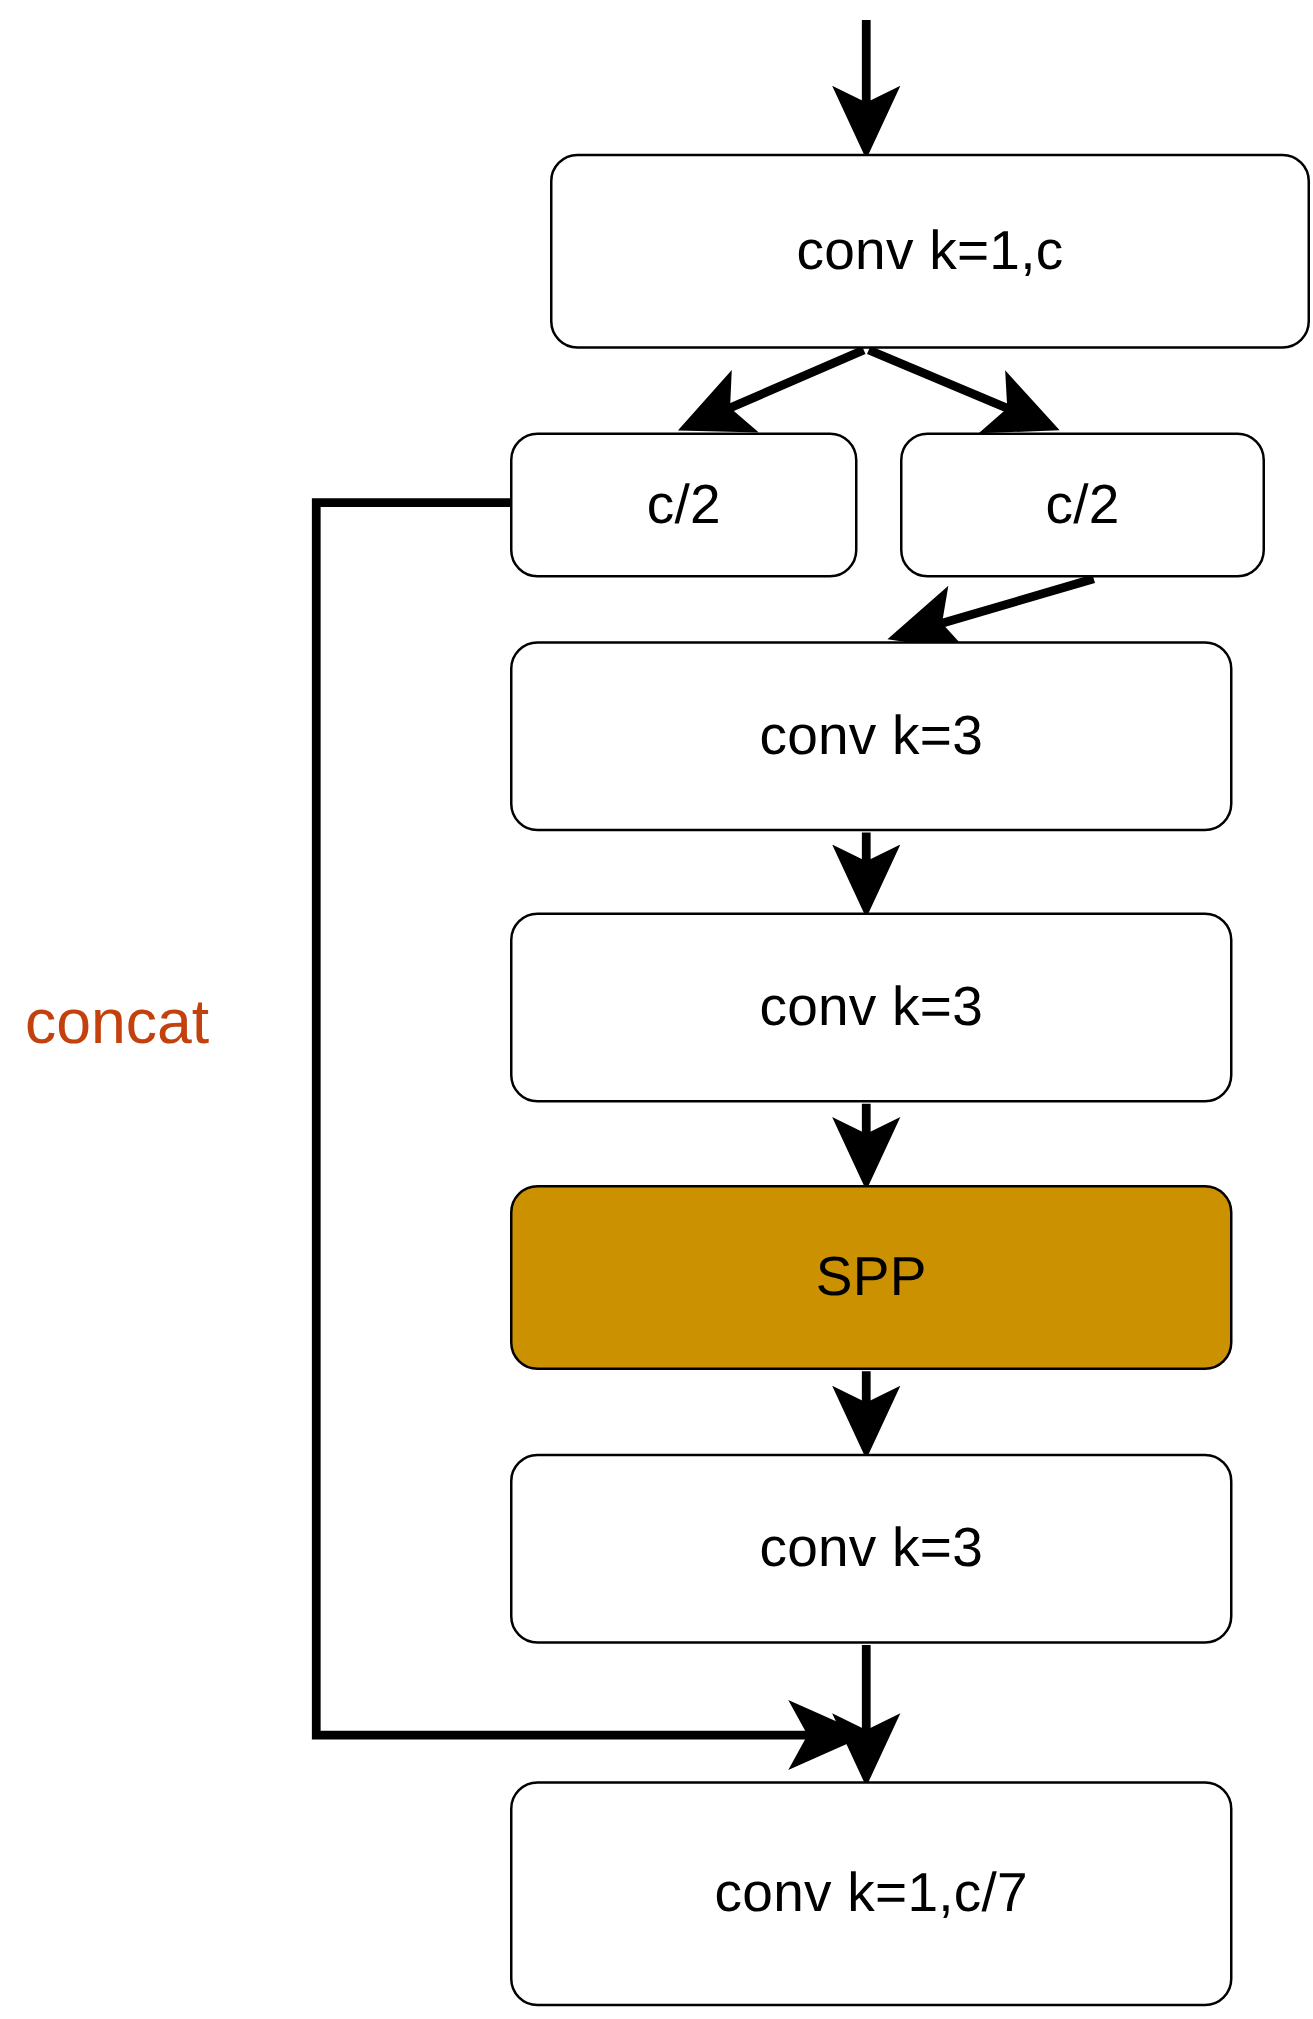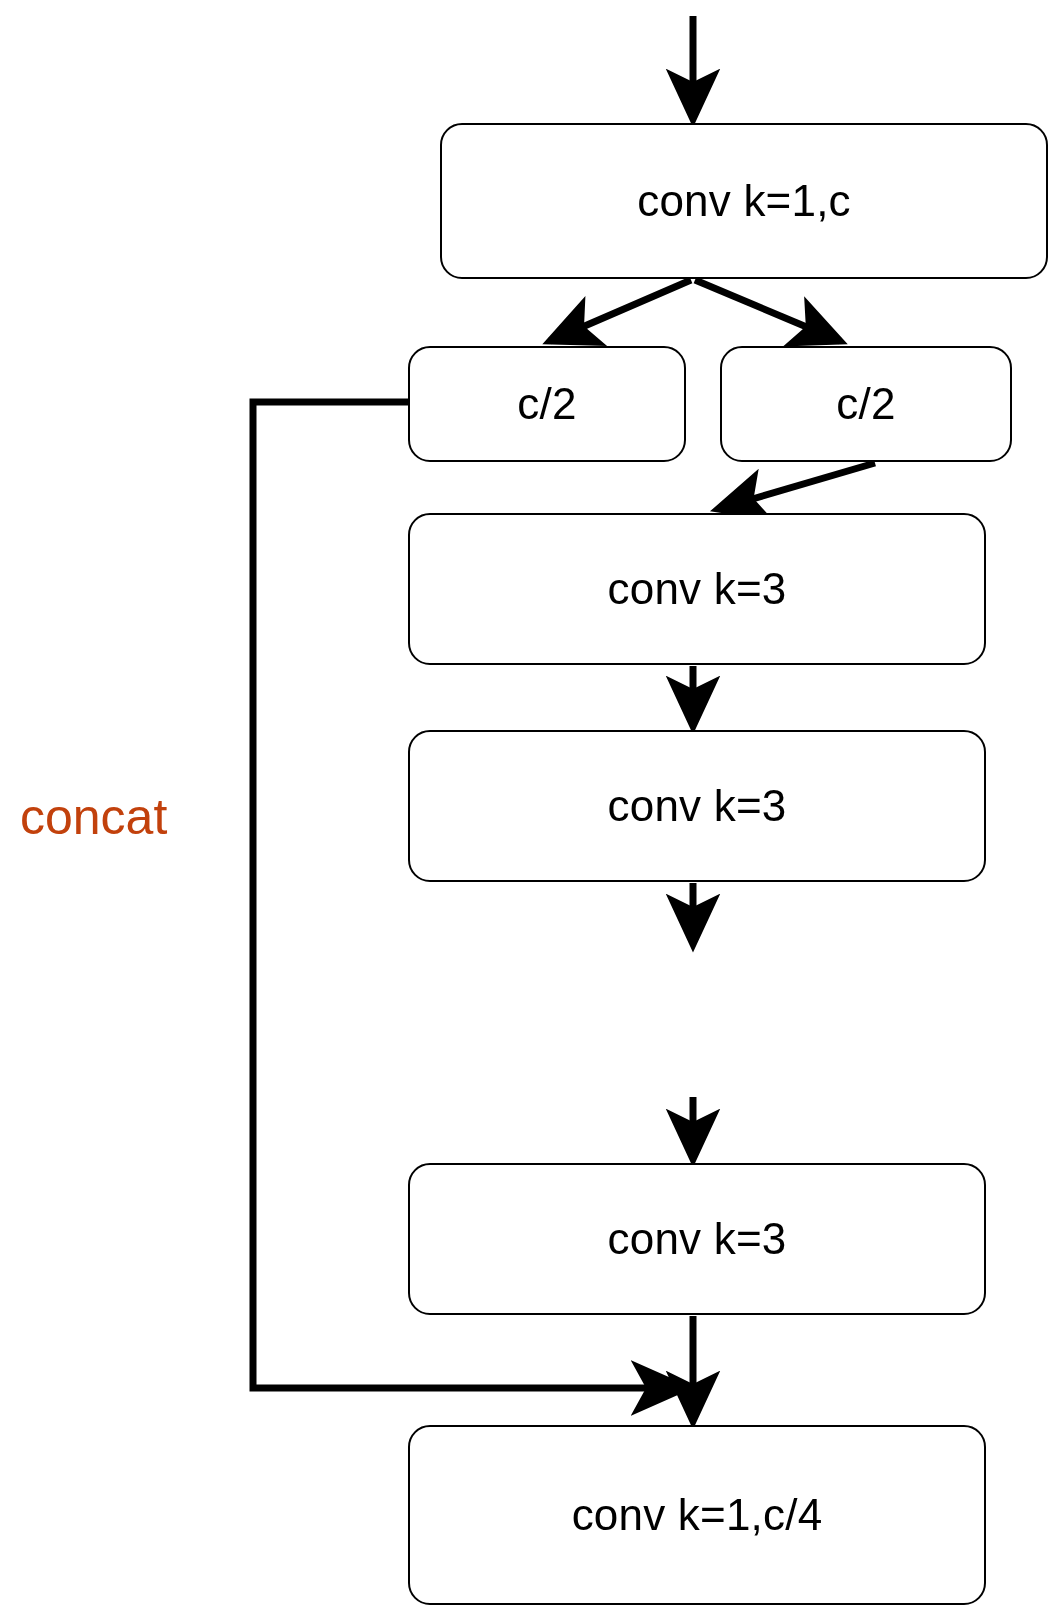--- a/index.html
+++ b/index.html
@@ -121,24 +121,27 @@
   </div>
 
   <div class="node-box" style="left:408px; top:513px; width:578px; height:152px;">
     <span class="node-label">conv k=3</span>
   </div>
 
   <div class="node-box" style="left:408px; top:730px; width:578px; height:152px;">
     <span class="node-label">conv k=3</span>
   </div>
 
+  <div class="node-box accent" style="left:408px; top:948px; width:578px; height:148px; background:#CC9100;">
+    <span class="node-label">SPP</span>
+  </div>
 
   <div class="node-box" style="left:408px; top:1163px; width:578px; height:152px;">
     <span class="node-label">conv k=3</span>
   </div>
 
   <div class="node-box" style="left:408px; top:1425px; width:578px; height:180px;">
-    <span class="node-label">conv k=1,c/4</span>
+    <span class="node-label">conv k=1,c/7</span>
   </div>
 
   <div class="edge-label" style="left:20px; top:792px;">concat</div>
 
 </div>
 
 </body></html>

